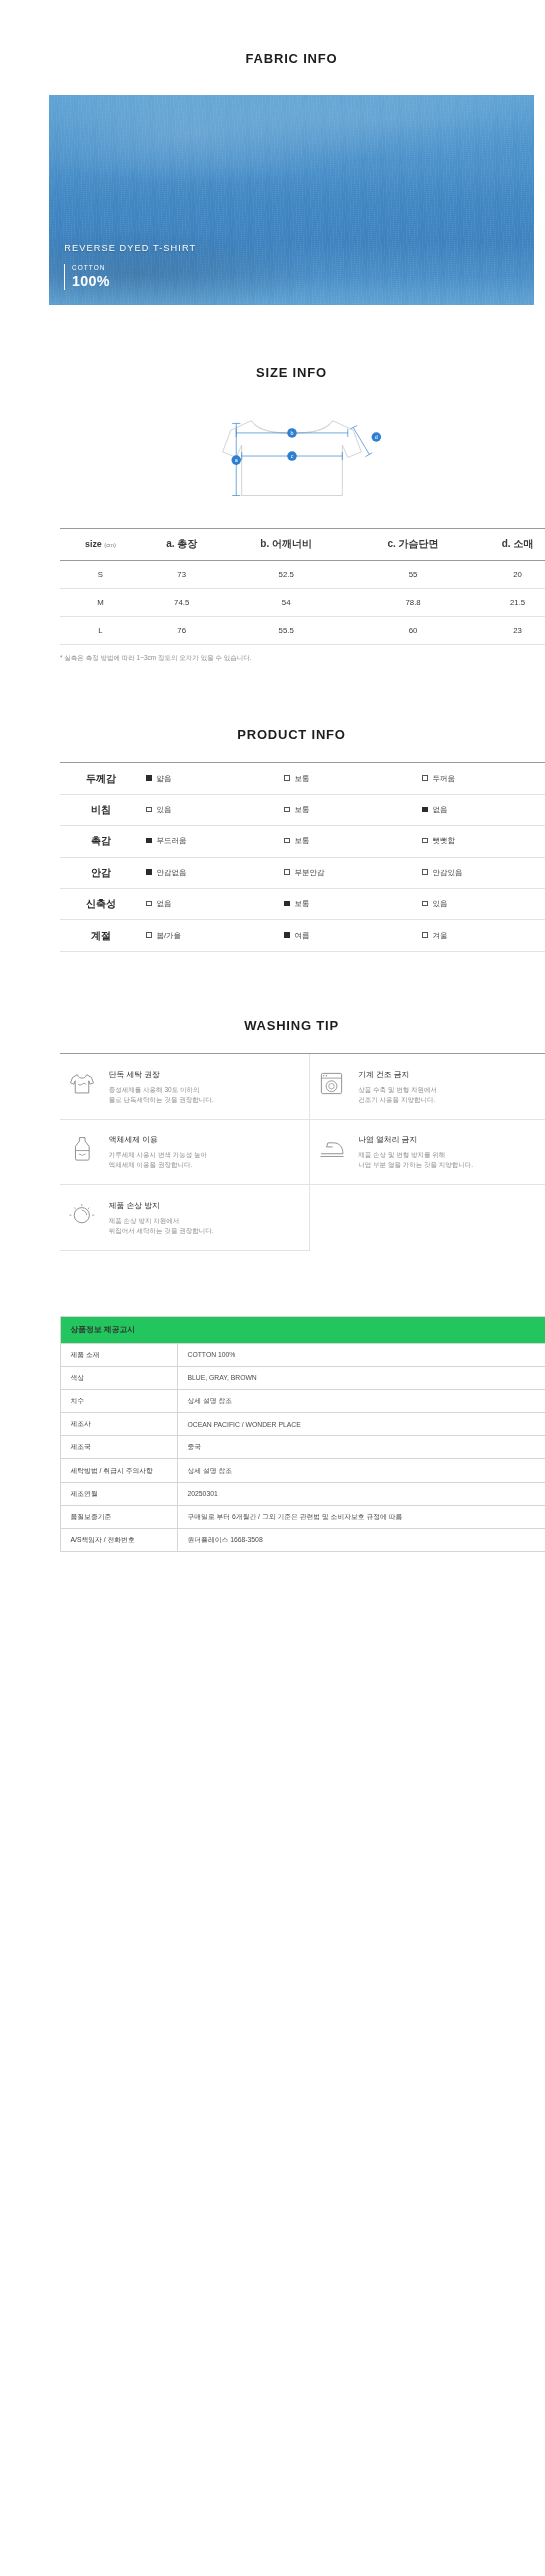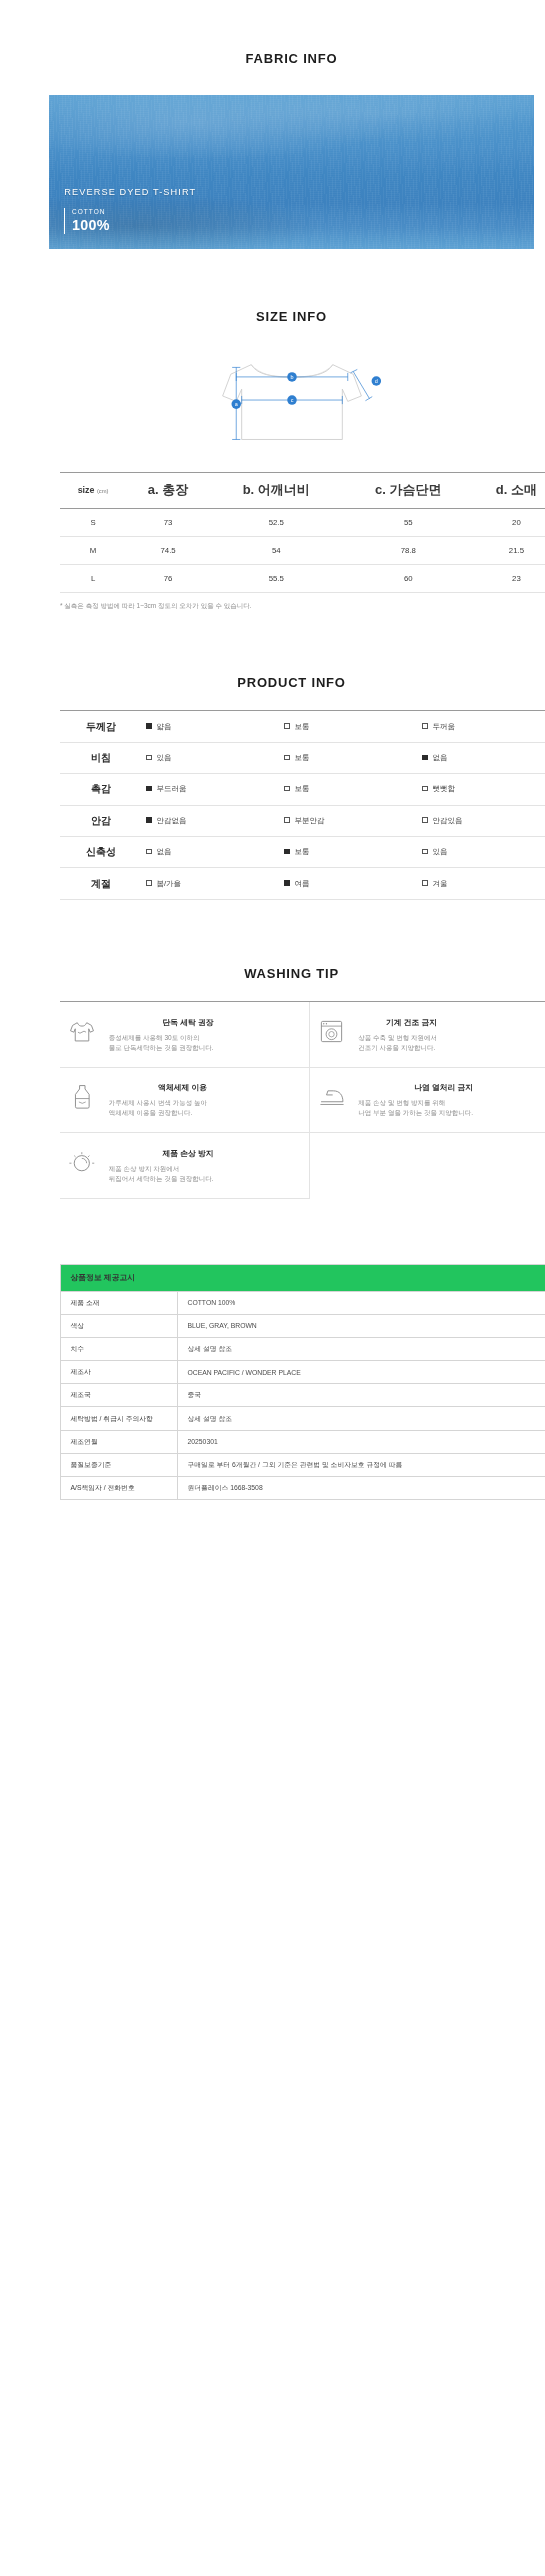--- a/index.html
+++ b/index.html
@@ -18,21 +18,21 @@
     font-size: 13px;
     font-weight: bold;
     letter-spacing: 0.8px;
     color: #1d1d1d;
   }
 
   
   .fabric-wrap { padding-top: 40px; }
   .fabric-hero {
     margin: 29px 12.3px 0 12.3px;
-    height: 154px;
+    height: 210px;
     position: relative;
     overflow: hidden;
     background:
       linear-gradient(180deg,
         #5fa3d4 0%,
         #4e95cc 18%,
         #4a90c9 34%,
         #3f86c2 52%,
         #3d82bf 70%,
         #4a8dc6 86%,
@@ -105,21 +105,21 @@
   .size-table th, .size-table td {
     text-align: center;
     padding: 8.9px 2.7px;
     border-bottom: 0.7px solid #e3e3e3;
     color: #3a3a3a;
   }
   .size-table thead th {
     border-top: 0.7px solid #9a9a9a;
     border-bottom: 0.7px solid #9a9a9a;
     font-weight: bold;
-    font-size: 13px;
+    font-size: 10px;
   }
   .size-table thead th.first { font-size: 8.9px; }
   .size-table .unit { font-size: 5.8px; font-weight: normal; color: #777; }
   .size-note {
     margin: 9.5px 23px 0 23px;
     font-size: 6.5px;
     color: #8c8c8c;
   }
 
   
@@ -171,24 +171,23 @@
   }
   .wash-cell.left { border-right: 0.7px solid #e3e3e3; }
   .wash-ico {
     width: 31px; height: 31px;
     flex: 0 0 31px;
     display: flex; align-items: center; justify-content: center;
   }
   .wash-txt { padding-top: 1.4px; }
   .wash-h {
     font-size: 7.8px;
-    font-weight: bold;
+    font-weight: normal;
     color: #2b2b2b;
     margin-bottom: 4.8px;
-    text-align: right;
   }
   .wash-d {
     font-size: 6.5px;
     color: #8a8a8a;
     line-height: 1.55;
   }
 
   
   .notice-wrap { padding-top: 65px; padding-bottom: 48px; }
   .notice-head {

